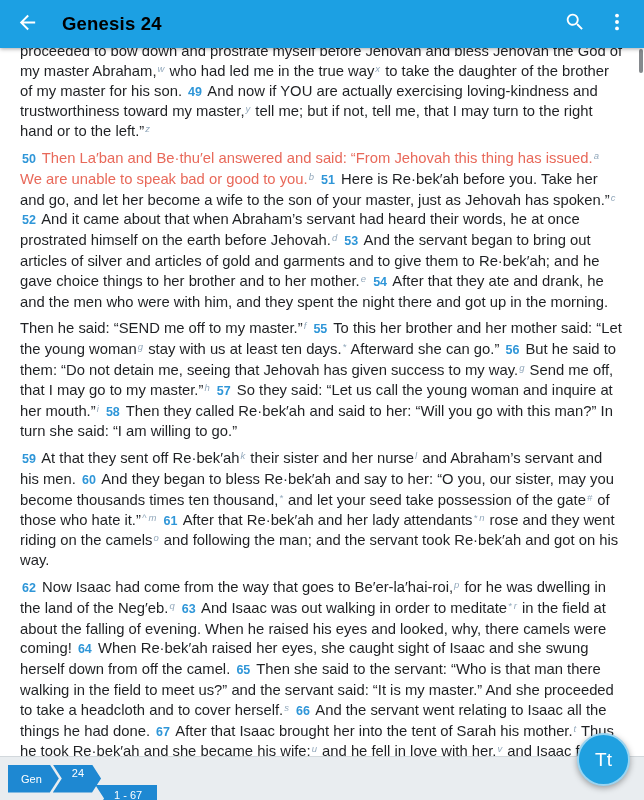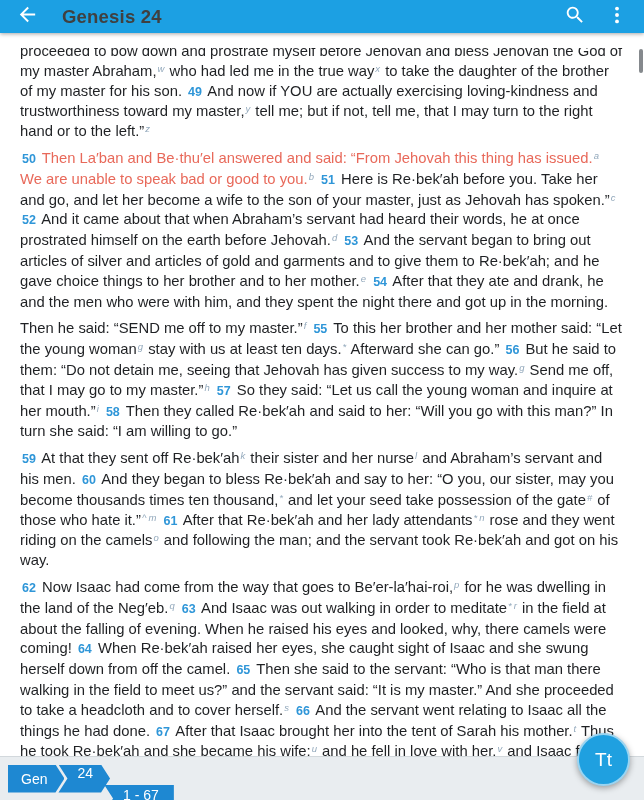--- a/index.html
+++ b/index.html
@@ -5,24 +5,24 @@
   * { box-sizing: border-box; margin: 0; padding: 0; }
   html, body {
     width: 644px; height: 800px; overflow: hidden;
     background: #fff;
     font-family: "Liberation Sans", sans-serif;
   }
   .app { position: relative; width: 644px; height: 800px; overflow: hidden; background: #fff; }
 
   
   .header {
-    position: absolute; top: 0; left: 0; right: 0; height: 33px;
+    position: absolute; top: 0; left: 0; right: 0; height: 48px;
     background: var(--header-bg, #1CA0E3);
     display: flex; align-items: center;
-    color: #404040; padding: 8px 6px;
+    color: #000000; padding: 8px 6px;
     box-shadow: 0 1px 4px rgba(0,0,0,.35);
     z-index: 30;
   }
   .icon-btn {
     width: 42px; height: 42px; display: flex; align-items: center; justify-content: center;
     cursor: pointer; flex: 0 0 auto;
   }
   .title { font-size: 18.5px; font-weight: 700; margin-left: 14px; flex: 1 1 auto; letter-spacing: .2px; }
   .header-right { display: flex; align-items: center; }
 
@@ -57,21 +57,21 @@
   
   .bottom-bar {
     position: absolute; left: 0; right: 0; bottom: 0; height: 44px;
     background: #E9EDF0; border-top: 1px solid #D2D8DC;
     display: flex; align-items: center; padding-left: 8px;
     z-index: 20;
   }
   .crumb {
     height: 28px; display: flex; align-items: center; justify-content: center;
     background: var(--nav-blue, #1E88D2); color: #fff;
-    font-size: 14px; cursor: pointer; white-space: nowrap;
+    font-size: 11px; cursor: pointer; white-space: nowrap;
   }
   .crumb.first { padding: 0 17px 0 13px; clip-path: polygon(0 0, calc(100% - 9px) 0, 100% 50%, calc(100% - 9px) 100%, 0 100%); }
   .crumb.mid   { margin-left: -6px; padding: 0 17px 12px 19px; clip-path: polygon(0 0, calc(100% - 9px) 0, 100% 50%, calc(100% - 9px) 100%, 0 100%, 9px 50%); }
   .crumb.last  { margin-left: -6px; padding: 0 15px 8px 19px; clip-path: polygon(0 0, 100% 0, 100% 100%, 0 100%, 9px 50%); margin-top: 40px; }
 
   
   .fab {
     position: absolute; right: 14px; bottom: 14px; width: 53px; height: 53px;
     border-radius: 50%;
     background: var(--fab-bg, #1FA0E0);

